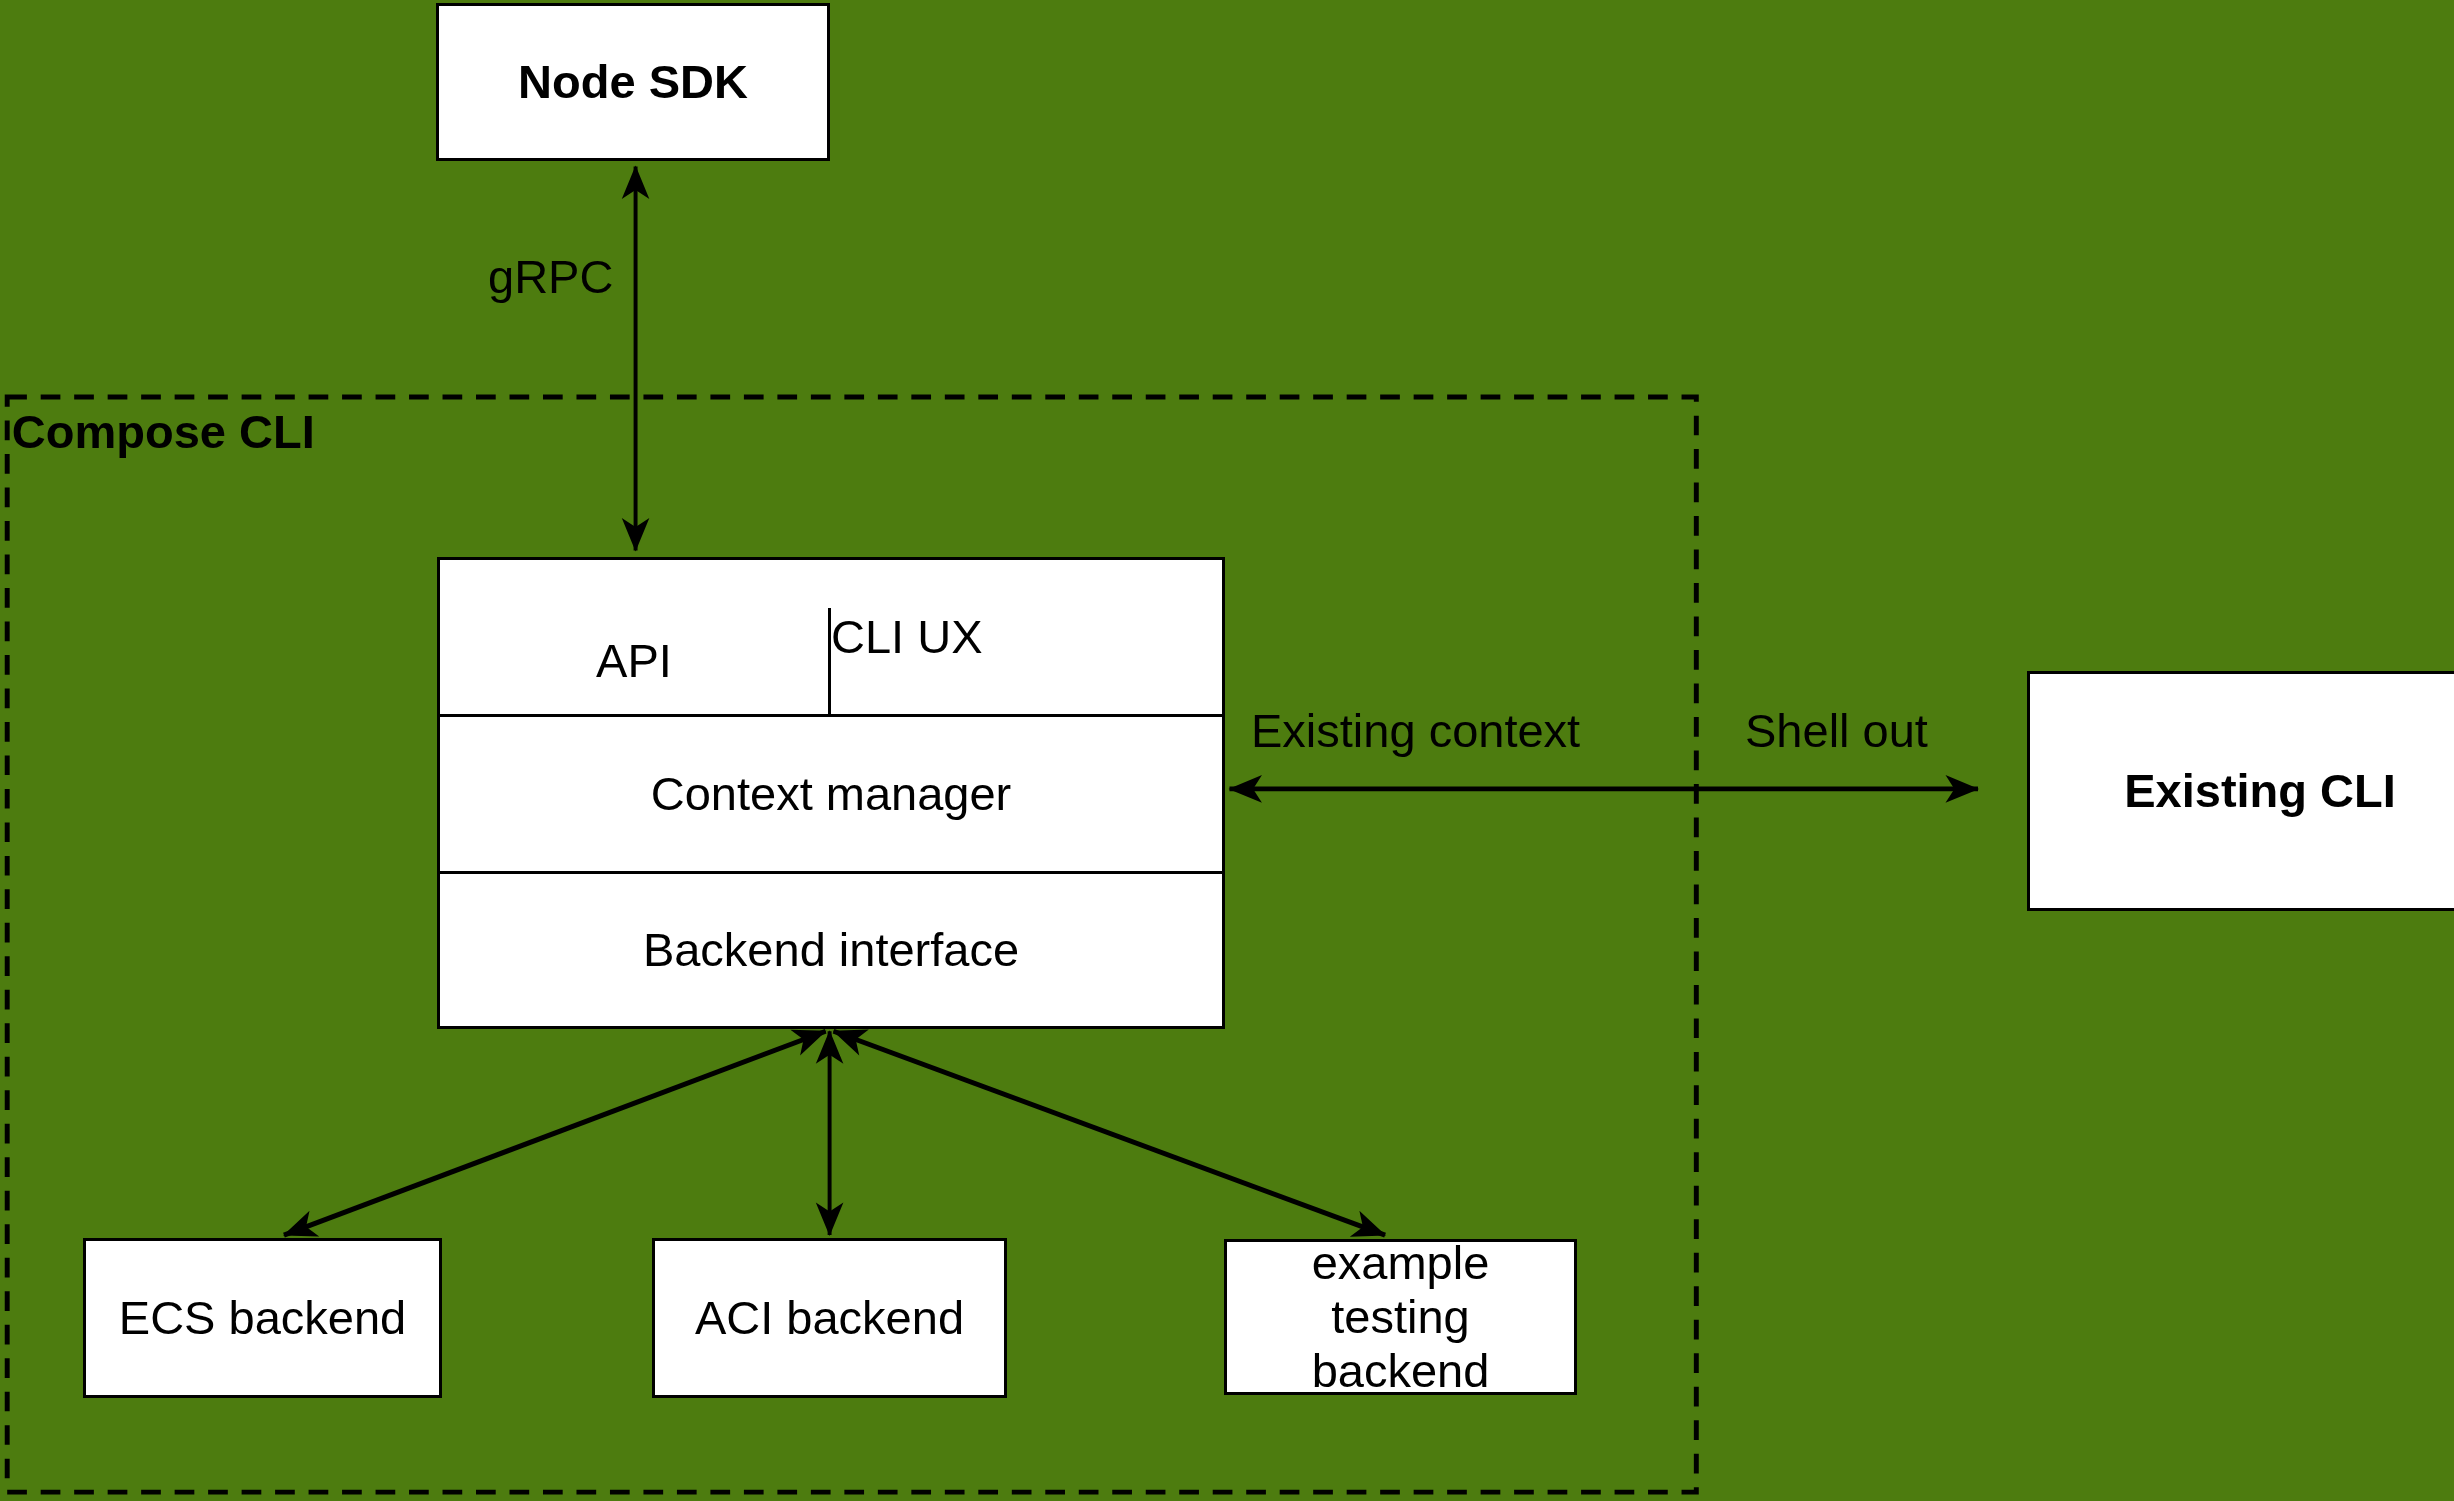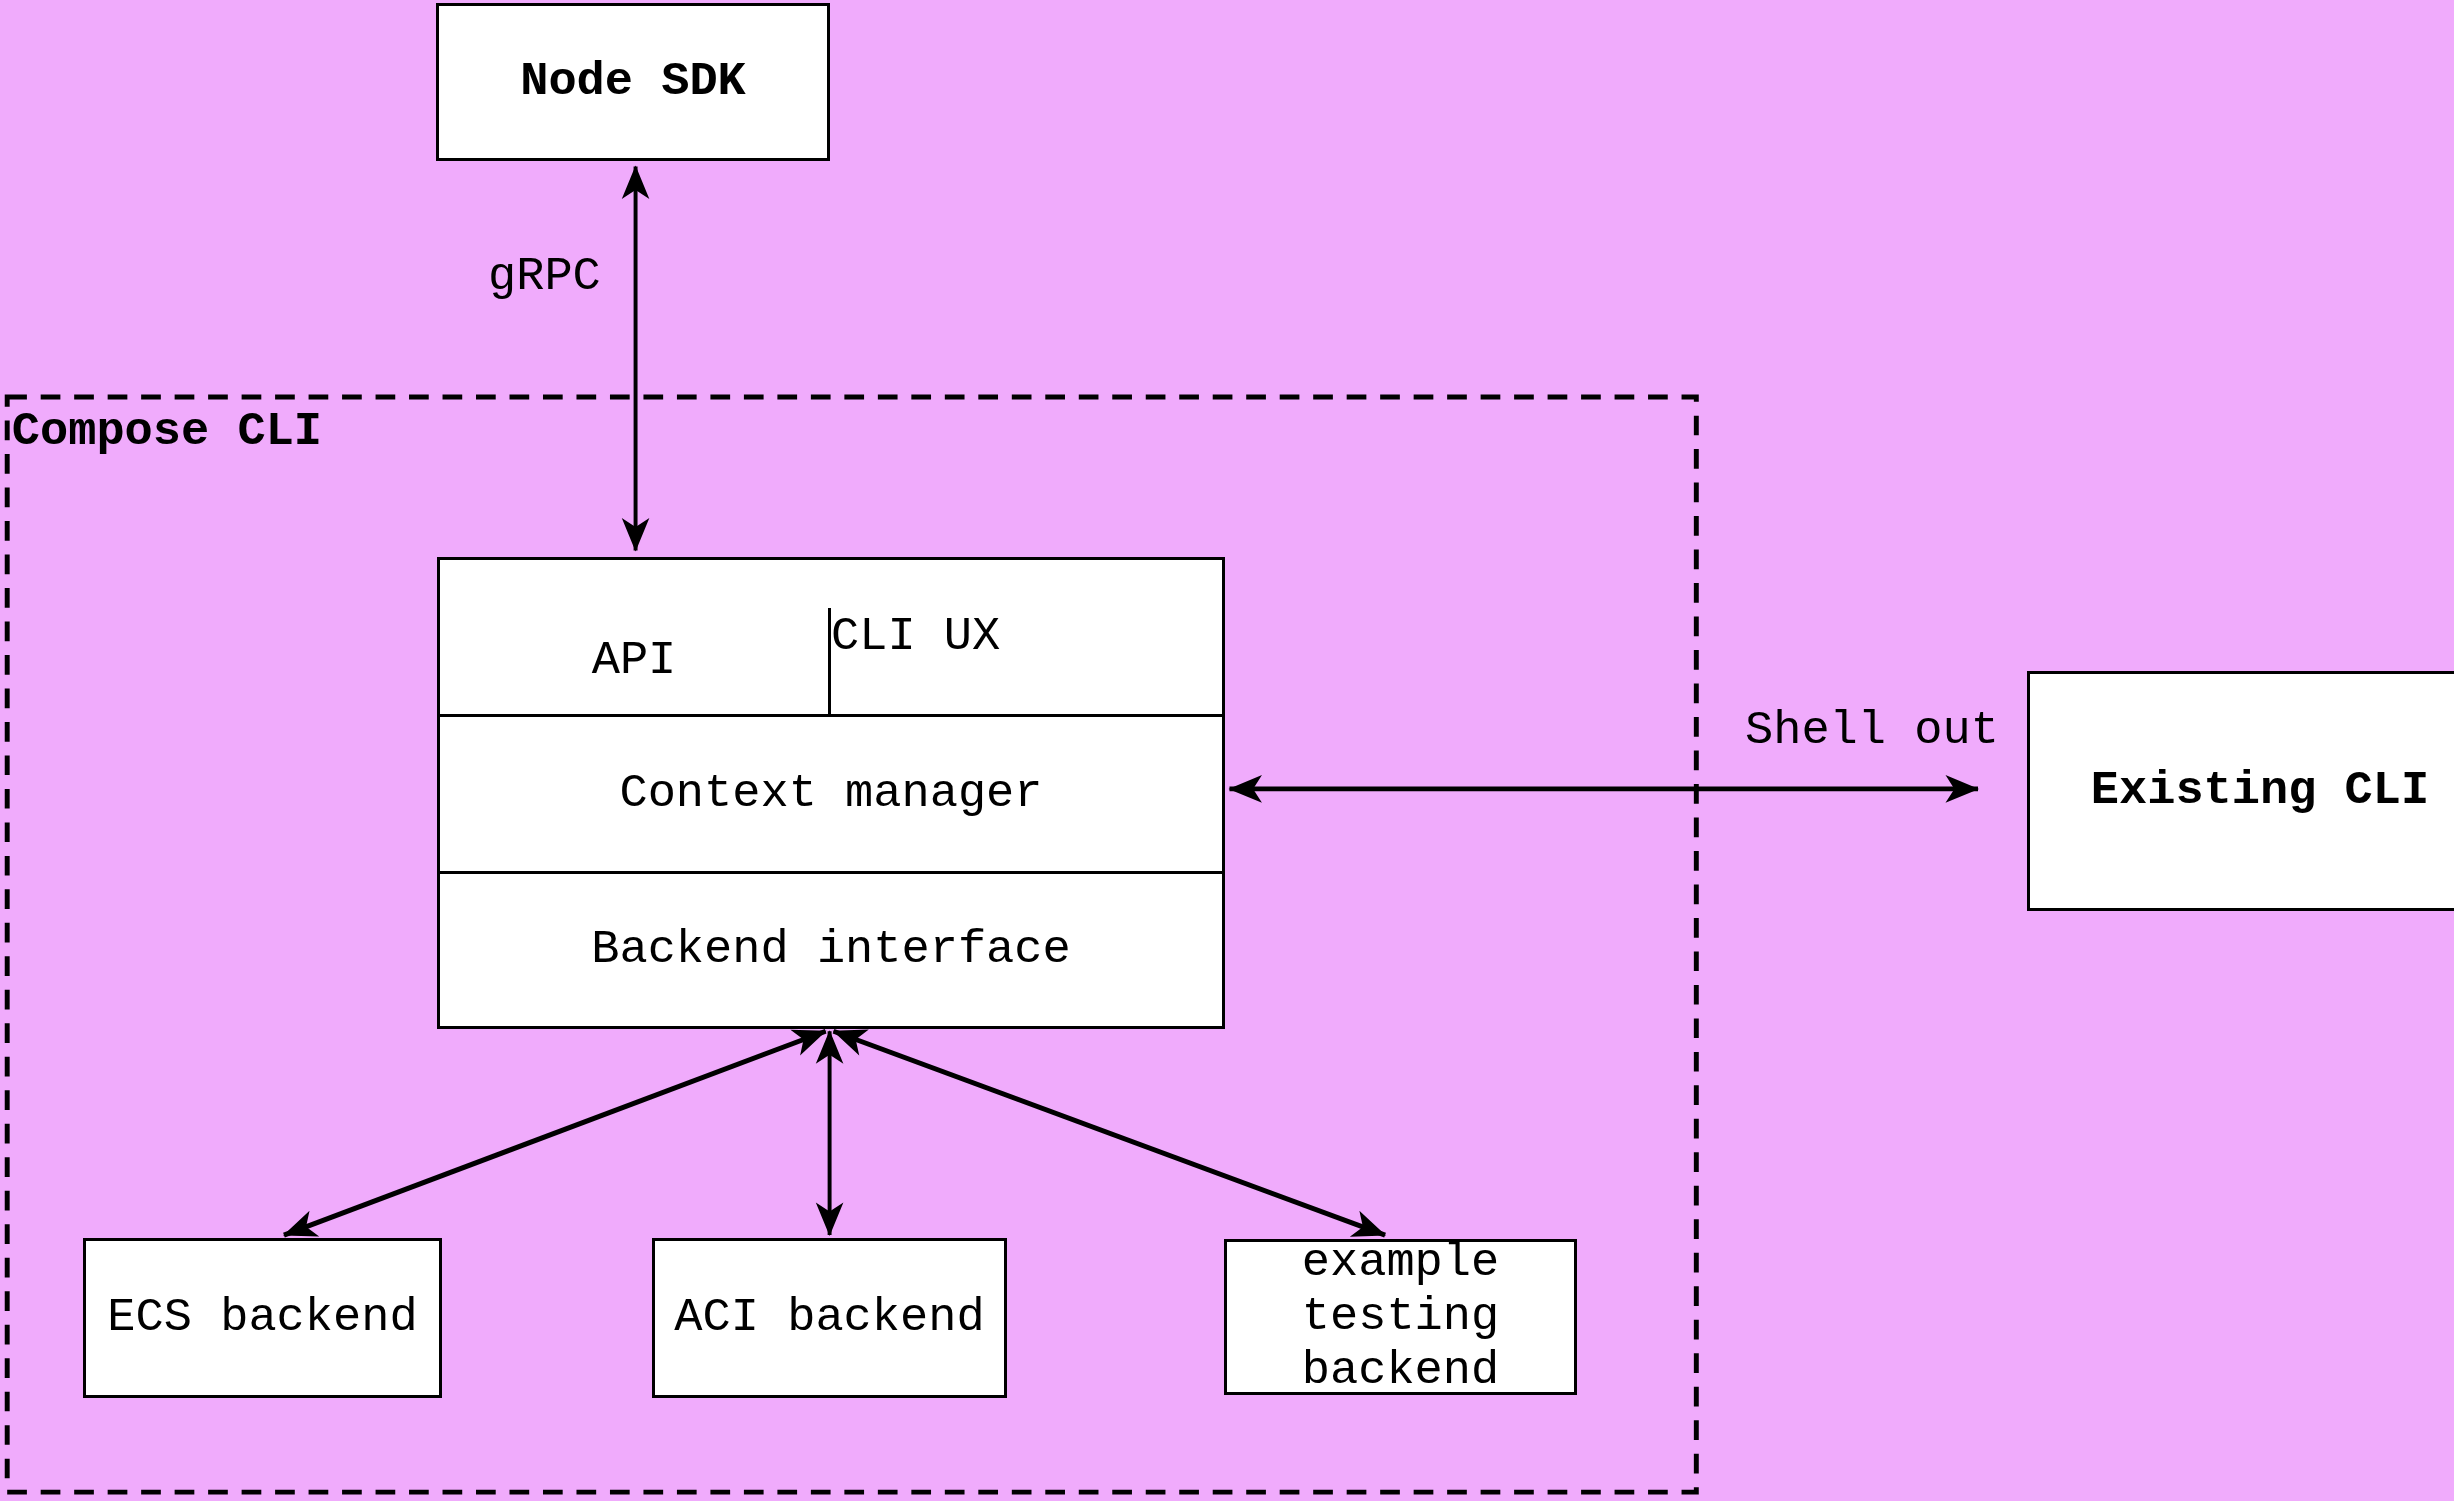--- a/index.html
+++ b/index.html
@@ -4,22 +4,22 @@
 <style>
   html, body {
     margin: 0;
     padding: 0;
     background: #ffffff;
   }
   .canvas {
     position: relative;
     width: 2455px;
     height: 1501px;
-    background: #f0abfc;
-    font-family: Liberation Mono, monospace;
+    background: #4d7c0f;
+    font-family: Liberation Sans, sans-serif;
     color: #000000;
     overflow: hidden;
   }
   .box {
     position: absolute;
     box-sizing: border-box;
     background: #ffffff;
     border: 3.9px solid #000000;
     display: flex;
     align-items: center;
@@ -118,20 +118,21 @@
   </div>
 
   <div class="box" style="left:1224px; top:1239px; width:353px; height:156px; padding:0 19.7px;">
     <span>example testing backend</span>
   </div>
 
   <div class="free-label bold" style="left:11.8px; top:406px;">Compose CLI</div>
 
   <div class="free-label" style="left:488px; top:251px;">gRPC</div>
 
+  <div class="free-label" style="left:1251px; top:705px;">Existing context</div>
 
   <div class="free-label" style="left:1745px; top:705px;">Shell out</div>
 
   <svg class="edges" width="2455" height="1501" viewBox="0 0 2492 1524">
     <defs>
       <marker id="ah" viewBox="0 0 36 30" refX="34" refY="15" markerWidth="36" markerHeight="30" markerUnits="userSpaceOnUse" orient="auto-start-reverse">
         <path d="M1,1 L35,15 L1,29 L10,15 Z" fill="#000000"></path>
       </marker>
     </defs>
 

